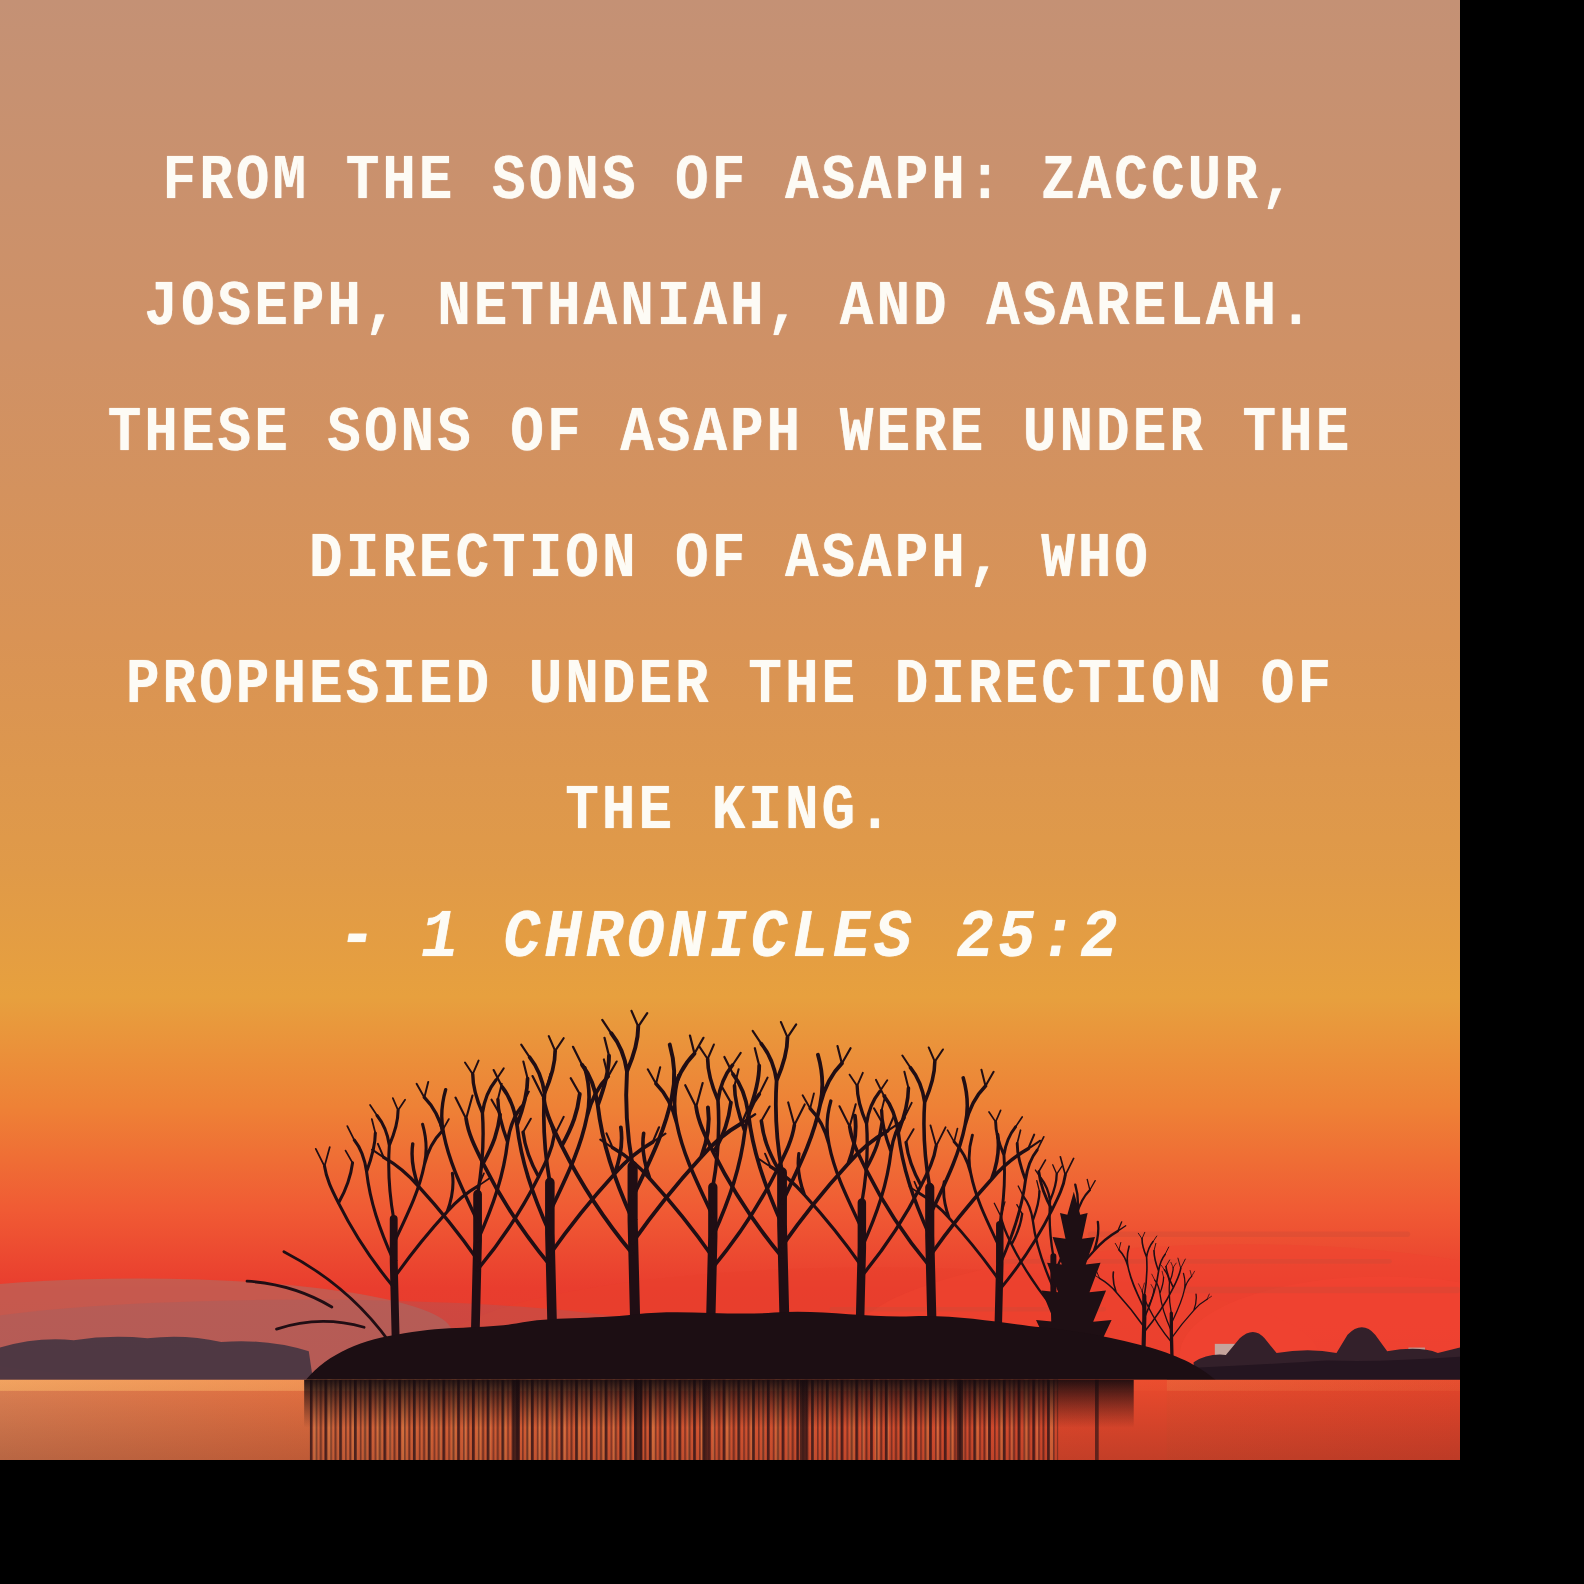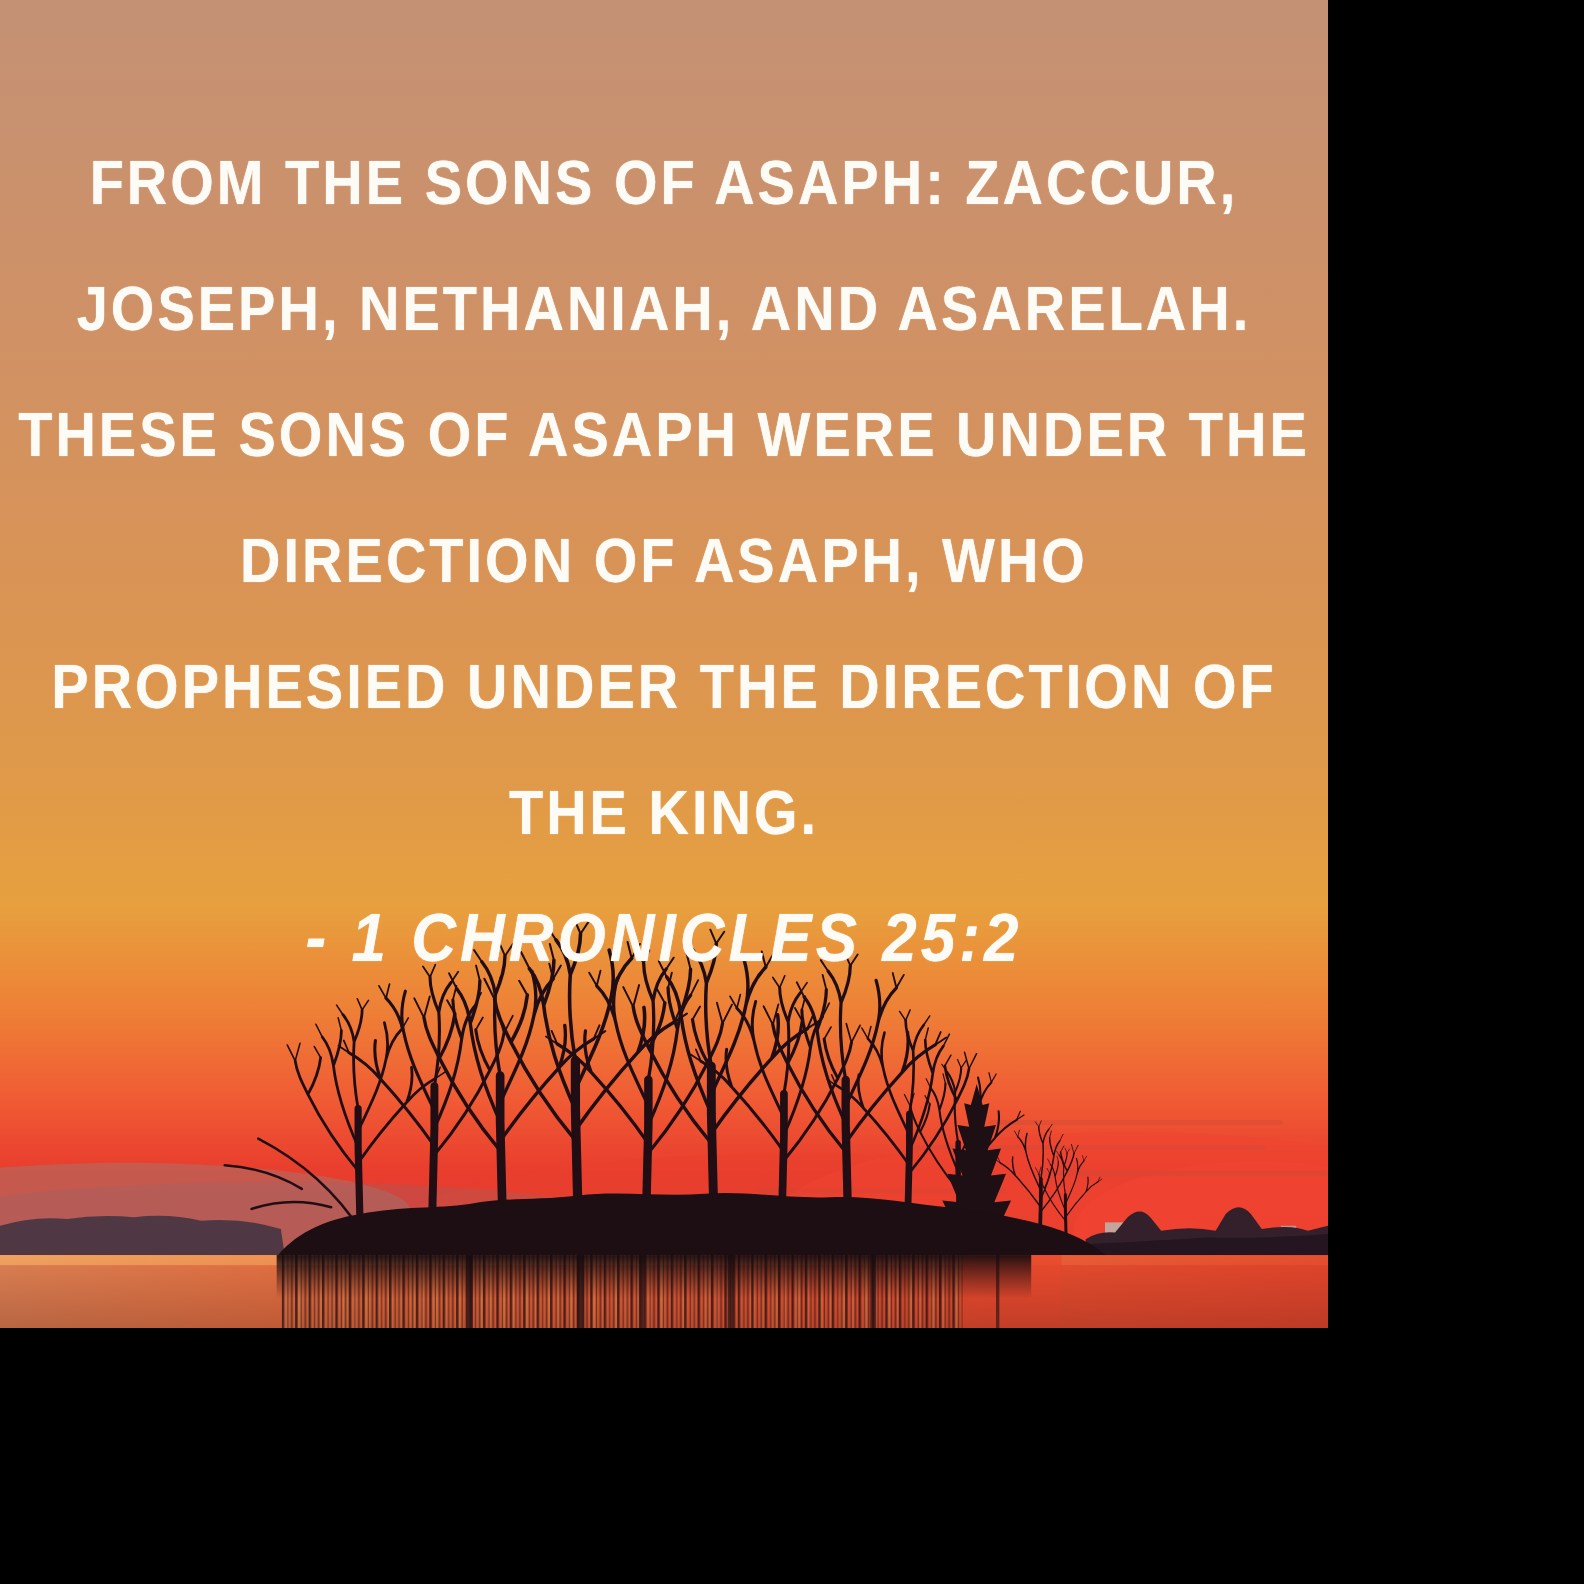--- a/index.html
+++ b/index.html
@@ -1,20 +1,20 @@
 <!DOCTYPE html>
 <html style="--text-color: #fdfbf5; --sky-top: #c49175; --sky-upper: #cf9166; --sky-mid: #d99355; --sky-gold: #e7a03e; --sky-orange: #ee8136; --sky-redorange: #f05a34; --sky-red: #e93d2e; --silhouette: #1c0e13; --shore-left: #4a3742; --shore-right: #33202a; --water-left: #dd8153; --water-mid: #e86a3a; --water-right: #e3452b; --water-sheen: #f7a45e; --reflection-dark: #2b1216; --reflection-orange: #f59a4f; --haze-mauve: #a3756d;"><head>
 <meta charset="utf-8">
 <style>
   html,body{margin:0;padding:0;background:#000;}
   .canvas{
     position:relative;
-    width:1328px;height:1584px;
+    width:1460px;height:1584px;
     overflow:hidden;
-    font-family:Liberation Sans, sans-serif;
+    font-family:Liberation Mono, monospace;
   }
   .scene{position:absolute;inset:0;display:block;}
   .verse-overlay{
     position:absolute;left:0;right:0;top:118px;
     text-align:center;
     color:var(--text-color,#fdfbf5);
   }
   .vline{
     height:126px;
     display:flex;align-items:center;justify-content:center;

